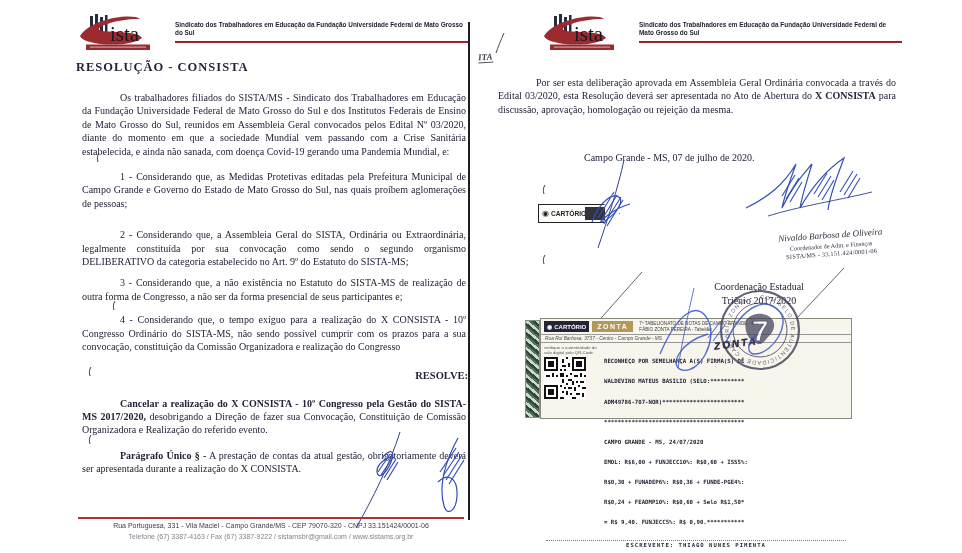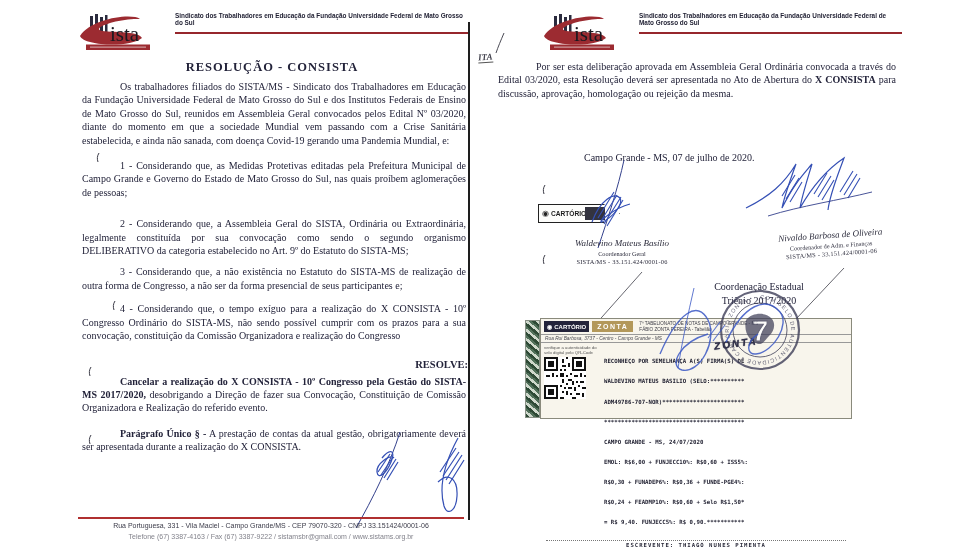--- a/index.html
+++ b/index.html
@@ -4,41 +4,41 @@
 <style>
   html,body{margin:0;padding:0;background:#ffffff;}
   .canvas{position:relative;width:962px;height:553px;background:#fff;overflow:hidden;
           font-family:"Liberation Serif",serif;color:#23233a;}
   .page{position:absolute;top:12px;background:#fff;}
   .page1{left:76px;width:392px;height:541px;}
   .page2{left:478px;width:424px;height:541px;}
   .divider{position:absolute;left:468px;top:22px;width:2px;height:498px;background:#1e1e1e;}
 
   
-  .doc-header{display:flex;align-items:flex-start;}
+  .doc-header{display:flex;align-items:center;}
   .hdr-right{flex:1;border-bottom:2.5px solid #96262c;margin-left:7px;padding-bottom:5px;}
   .org-line{font-family:"Liberation Sans",sans-serif;font-weight:bold;font-size:6.4px;line-height:1.15;color:#1d1d30;}
   .logo{width:92px;height:40px;flex:0 0 auto;}
 
-  .title{text-align:center;font-weight:bold;font-size:12.5px;letter-spacing:1px;margin:8px 0 0 0;}
+  .title{text-align:left;font-weight:bold;font-size:12.5px;letter-spacing:1px;margin:8px 0 0 0;}
 
   .p{font-size:10px;line-height:13.4px;text-align:justify;text-indent:38px;margin:0 2px 0 6px;}
-  .mt14{margin-top:5px}.mt12{margin-top:12px}.mt18{margin-top:18px}.mt8{margin-top:8px}
+  .mt14{margin-top:16px}.mt12{margin-top:12px}.mt18{margin-top:18px}.mt8{margin-top:8px}
   .mt10{margin-top:10px}
   .resolve{font-weight:bold;font-size:10.5px;margin:16px 0 0 48px;text-align:right;}
   .b{font-weight:bold;}
 
   .footer{position:absolute;left:2px;right:4px;top:505px;border-top:2.5px solid #b03030;
           text-align:center;font-family:"Liberation Sans",sans-serif;font-size:7px;line-height:10.5px;
           padding-top:2px;color:#3a3a48;}
   .footer .l2{opacity:.65;filter:blur(.3px);}
 
   
   .abs{position:absolute;}
-  .p2-body{top:48px;left:14px;width:398px;}
+  .p2-body{top:64px;left:14px;width:398px;}
   .date-line{top:140px;left:106px;font-size:10px;}
   .ita-frag{top:40px;left:0px;font-weight:bold;font-style:italic;font-size:9px;
             border-bottom:1.5px solid #555;color:#44444f;transform:rotate(-4deg);}
   .signer{position:absolute;text-align:center;line-height:1.3;font-size:6.3px;color:#2c2c3c;}
   .signer .name{font-style:italic;font-size:9px;white-space:nowrap;}
   .signer .role{font-size:6.2px;}
   .signer .orgid{font-size:6.4px;letter-spacing:.2px;}
   .coord{position:absolute;text-align:center;font-size:10px;line-height:1.35;}
 
   .cartorio-arrow{position:absolute;left:60px;top:192px;width:82px;height:19px;background:#fdfdfb;
@@ -182,25 +182,20 @@
       <span class="glyph">◉</span>
       <span class="txt">CARTÓRIO</span>
       <span class="dark"></span>
     </div>
 
     <svg class="scribble" style="left:106px;top:144px" width="62" height="96" viewBox="0 0 62 96">
       <path d="M40 4 C34 32 24 62 14 92" stroke="#34418c" stroke-width="1" fill="none"></path>
       <path d="M8 66 C16 44 30 36 36 42 C40 48 28 62 18 66 C12 68 30 52 46 48" stroke="#3550b5" stroke-width="1.2" fill="none"></path>
       <path d="M14 62 l16 -26 M17 65 l16 -26 M20 68 l17 -27 M23 70 l16 -26" stroke="#3550b5" stroke-width="1.1" fill="none"></path>
     </svg>
-    <div class="signer" style="left:74px;top:226px;width:140px">
-      <div class="name">Waldevino Mateus Basílio</div>
-      <div class="role">Coordenador Geral</div>
-      <div class="orgid">SISTA/MS - 33.151.424/0001-06</div>
-    </div>
 
     <svg class="scribble" style="left:262px;top:140px" width="140" height="90" viewBox="0 0 140 90">
       <path d="M6 56 C30 44 44 32 56 12 C48 34 44 46 42 56 C54 32 62 24 72 12 C66 32 62 44 60 56 C76 28 92 14 104 6 C96 28 90 42 88 58" stroke="#3550b5" stroke-width="1.2" fill="none"></path>
       <path d="M42 44 l13 -21 M46 47 l13 -21 M50 50 l12 -20" stroke="#3550b5" stroke-width="1.1" fill="none"></path>
       <path d="M74 42 l13 -21 M78 45 l13 -21 M82 48 l12 -20" stroke="#3550b5" stroke-width="1.1" fill="none"></path>
       <path d="M100 40 l13 -21 M104 43 l13 -21 M108 46 l12 -20" stroke="#3550b5" stroke-width="1.1" fill="none"></path>
       <path d="M28 64 C60 54 100 48 132 40" stroke="#34418c" stroke-width=".9" fill="none"></path>
     </svg>
     <div class="signer" style="left:286px;top:218px;width:134px;transform:rotate(-4deg)">
       <div class="name">Nivaldo Barbosa de Oliveira</div>

